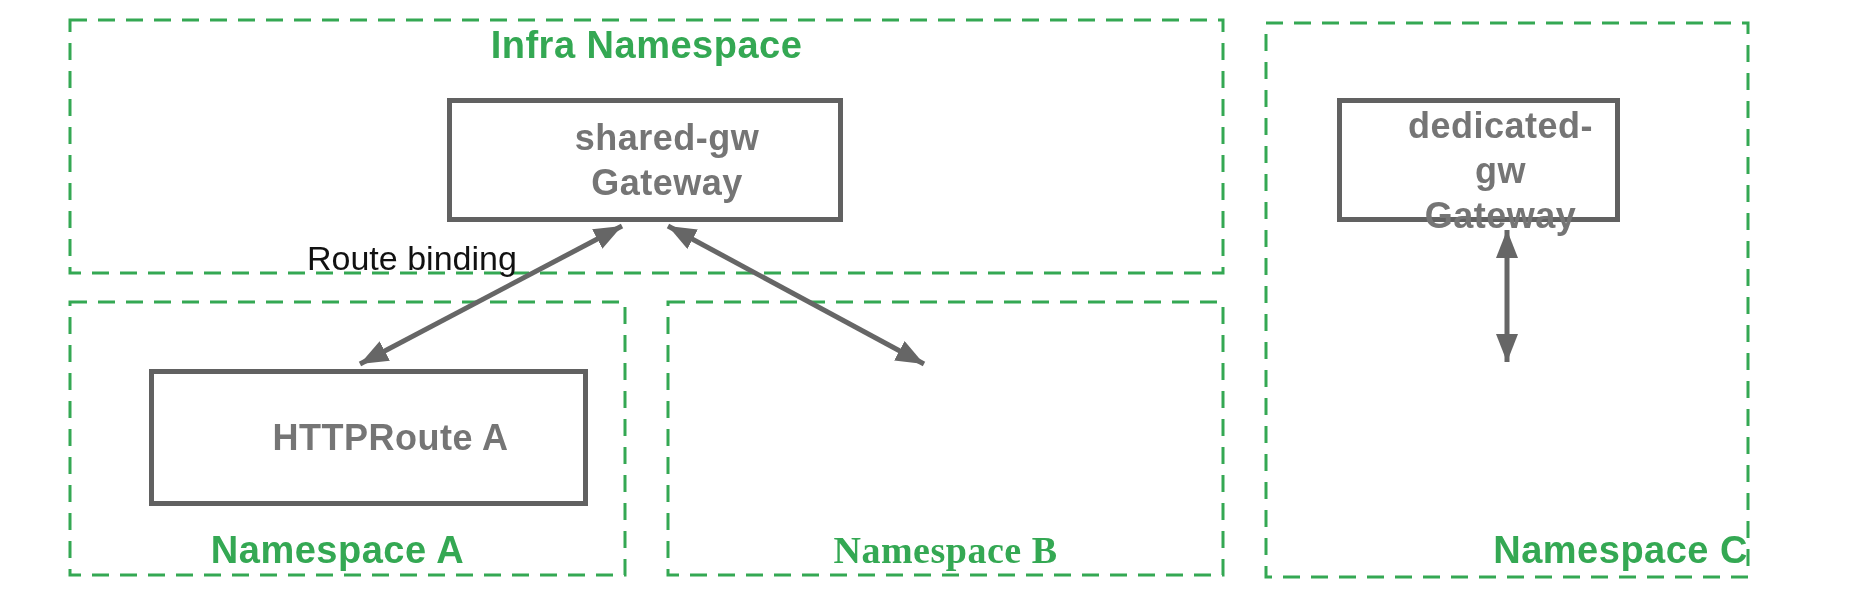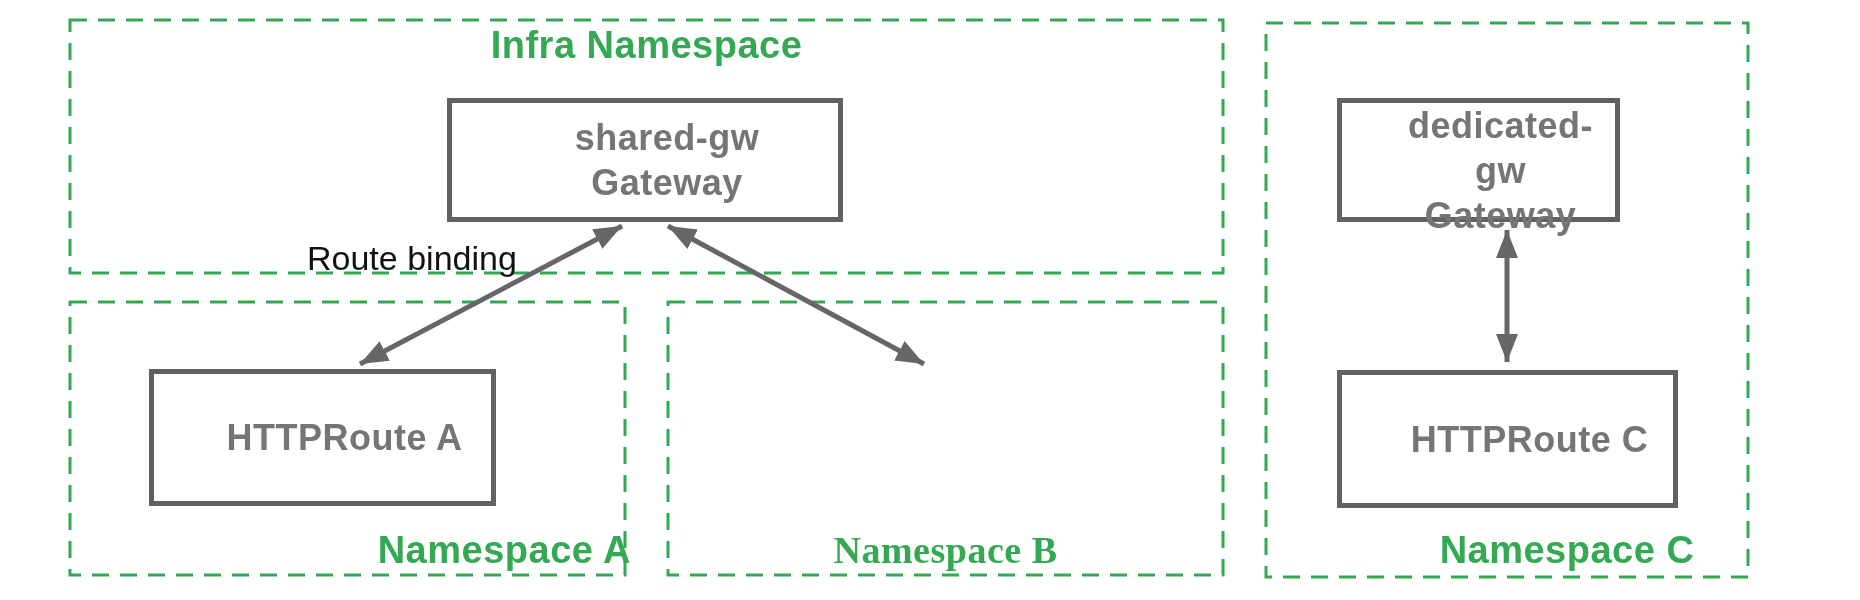--- a/index.html
+++ b/index.html
@@ -63,26 +63,26 @@
   }
   .annotation {
     position: absolute;
     font-size: 34px;
     font-weight: normal;
     color: var(--annotation-text);
     white-space: nowrap;
   }
   
   .infra-label   { left: 70px;   top: 26px;  width: 1153px; }
-  .nsA-label     { left: 76px;   top: 531px; width: 555px; text-align: right; }
+  .nsA-label     { left: 60px;   top: 531px; width: 555px; }
   .nsB-label     { left: 668px;  top: 531px; width: 555px; font-family: Liberation Serif, serif; }
-  .nsC-label     { left: 1326px; top: 531px; width: 482px; }
+  .nsC-label     { left: 1266px; top: 531px; width: 482px; text-align: right; }
   .node-shared   { left: 447px;  top: 98px;  width: 396px; height: 124px; }
   .node-dedic    { left: 1337px; top: 98px;  width: 283px; height: 124px; justify-content: space-between; }
-  .node-routeA   { left: 149px;  top: 369px; width: 347px; height: 137px; align-items: center; }
+  .node-routeA   { left: 149px;  top: 369px; width: 439px; height: 137px; align-items: center; }
   .node-routeB   { left: 738px;  top: 370px; width: 405px; height: 137px; }
   .node-routeC   { left: 1337px; top: 370px; width: 341px; height: 138px; }
   .route-binding { left: 287px;  top: 239px; margin-left: 20px; }
 </style>
 </head>
 <body>
 
 <div class="canvas">
 
   <svg class="layer" viewBox="0 0 1860 600">
@@ -115,18 +115,15 @@
     <span>HTTPRoute A</span>
   </div>
   <div class="ns-label nsA-label">Namespace A</div>
 
   <div class="ns-label nsB-label">Namespace B</div>
 
   <div class="node node-dedic">
     <span>dedicated-gw</span>
     <span>Gateway</span>
   </div>
-  <div class="node node-routeC">
-    <span>HTTPRoute C</span>
-  </div>
   <div class="ns-label nsC-label">Namespace C</div>
 
 </div>
 
 </body></html>

